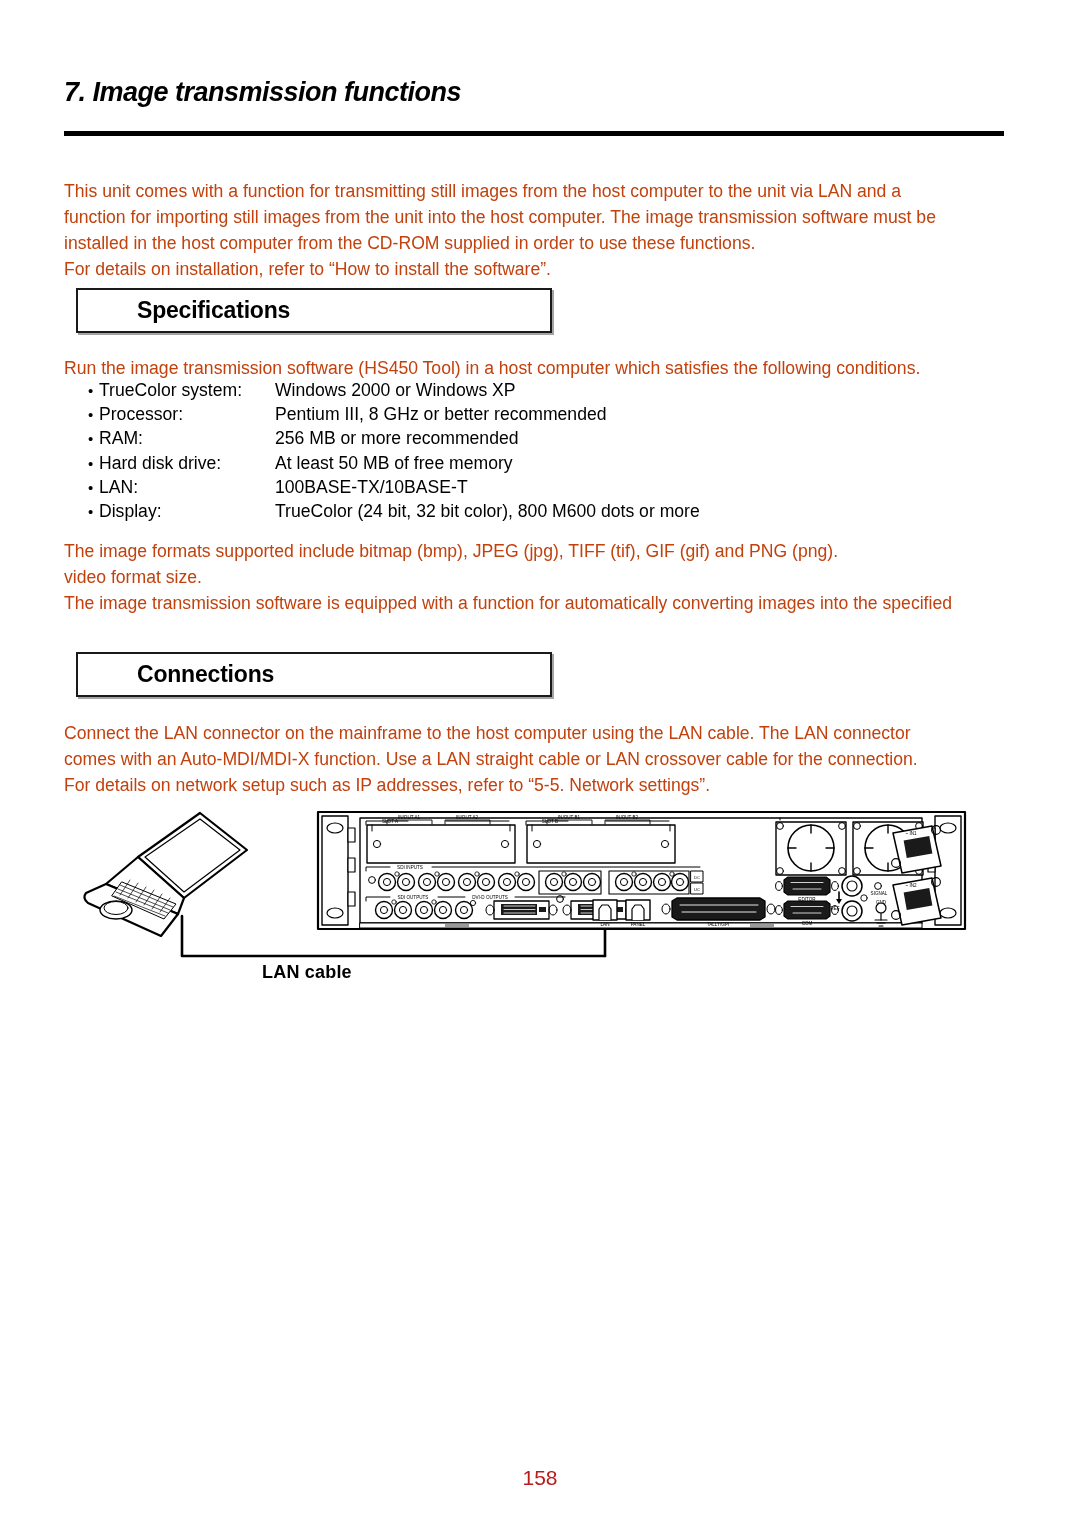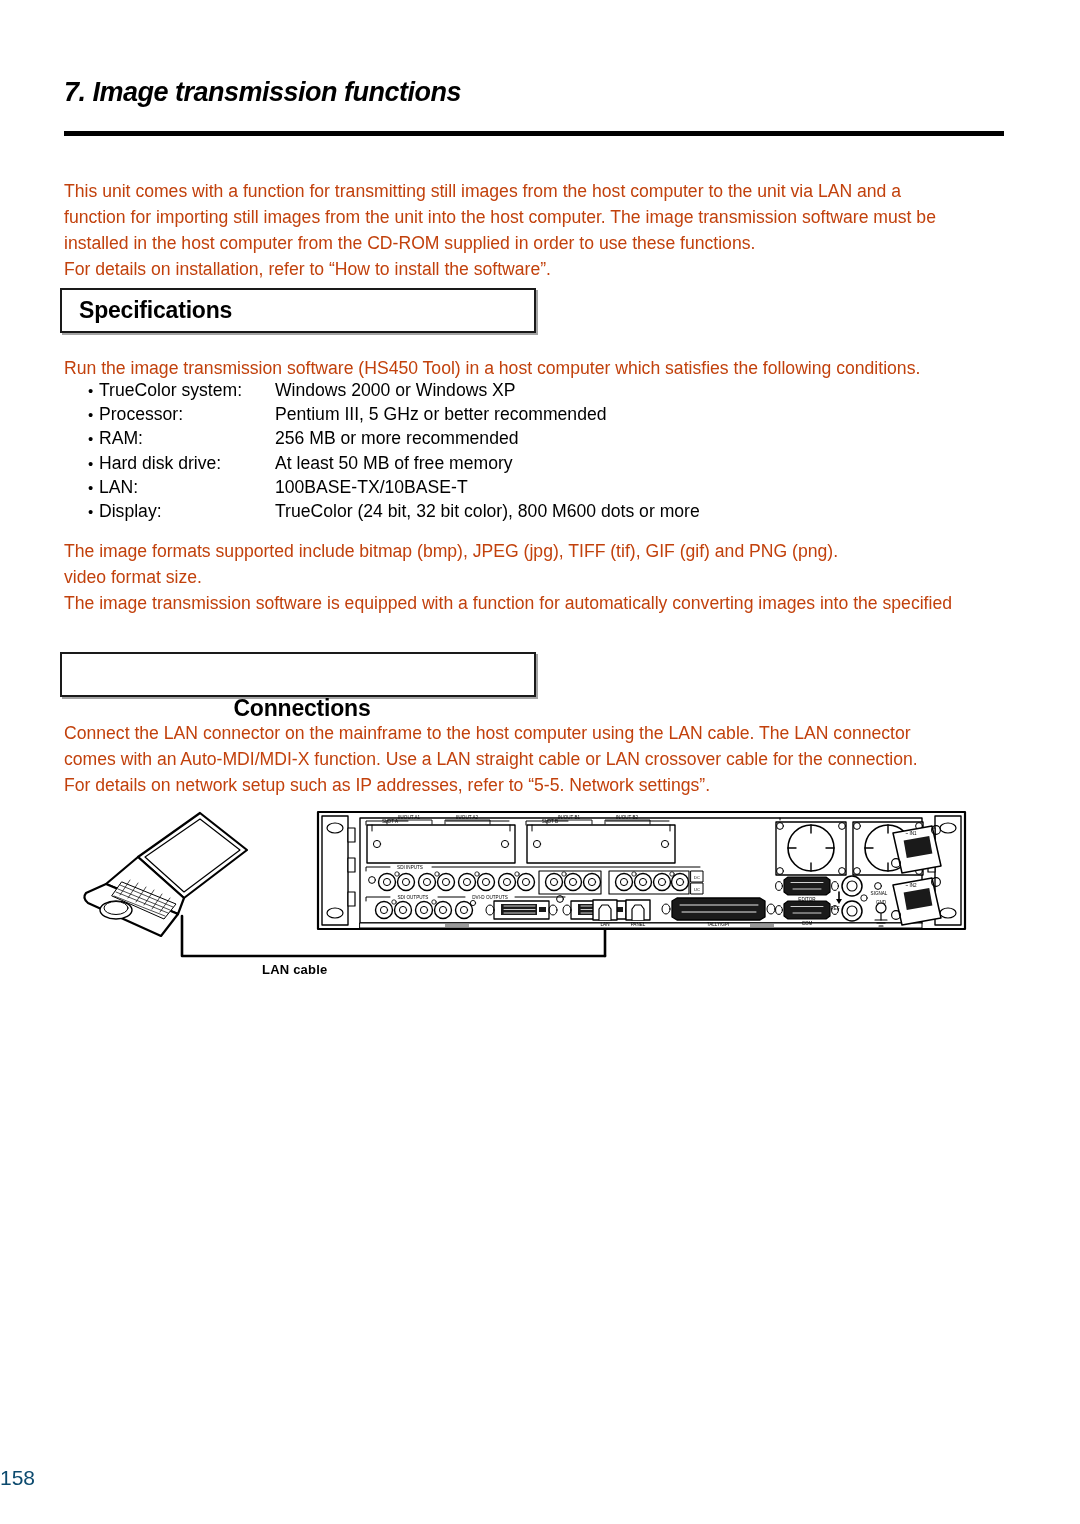--- a/index.html
+++ b/index.html
@@ -56,44 +56,45 @@
 
   #intro-para {
     left: 64px;
     top: 178px;
     width: 952px;
   }
 
   
   .section-header {
     position: absolute;
-    left: 60px;
+    left: 76px;
     width: 476px;
     height: 45px;
     border: 2px solid #1a1a1a;
     box-sizing: border-box;
     background: #fff;
     box-shadow: 2px 2px 0 rgba(90,90,90,0.55);
     display: flex;
     align-items: center;
+    padding-left: 42px;
   }
   .section-header .bar {
     width: 9px;
     height: 41px;
     background: #ffffff;
     flex: 0 0 auto;
   }
   .section-header .title {
     font-size: 23px;
     font-weight: bold;
     letter-spacing: -0.2px;
     padding-left: 8px;
   }
   #header-specifications { top: 288px; }
-  #header-connections   { top: 652px; flex-direction: column; }
+  #header-connections   { top: 652px; }
 
   
   #spec-intro {
     left: 64px;
     top: 355px;
     width: 952px;
   }
   .spec-list {
     position: absolute;
     left: 88px;
@@ -143,33 +144,34 @@
     top: 800px;
     width: 960px;
     height: 200px;
   }
   #diagram svg { display: block; }
 
   .cable-label {
     position: absolute;
     left: 262px;
     top: 962px;
-    font-size: 13px;
+    font-size: 18px;
     font-weight: bold;
     letter-spacing: 0.2px;
   }
 
   
   .page-number {
     position: absolute;
     left: 0;
     right: 0;
     top: 1466px;
+    text-align: center;
     font-size: 21px;
-    color: #0c4a6e;
+    color: #b91c1c;
   }
 </style>
 </head>
 <body>
 
 <div class="page">
 
   <div class="chapter-title-wrap">
     <div class="chapter-title">7. Image transmission functions</div>
   </div>
@@ -193,21 +195,21 @@
 
   <ul class="spec-list">
     <li>
       <span class="bullet">•</span>
       <span class="label">TrueColor system:</span>
       <span class="value">Windows 2000 or Windows XP</span>
     </li>
     <li>
       <span class="bullet">•</span>
       <span class="label">Processor:</span>
-      <span class="value">Pentium III, 5 GHz or better recommended</span>
+      <span class="value">Pentium III, 8 GHz or better recommended</span>
     </li>
     <li>
       <span class="bullet">•</span>
       <span class="label">RAM:</span>
       <span class="value">256 MB or more recommended</span>
     </li>
     <li>
       <span class="bullet">•</span>
       <span class="label">Hard disk drive:</span>
       <span class="value">At least 50 MB of free memory</span>

